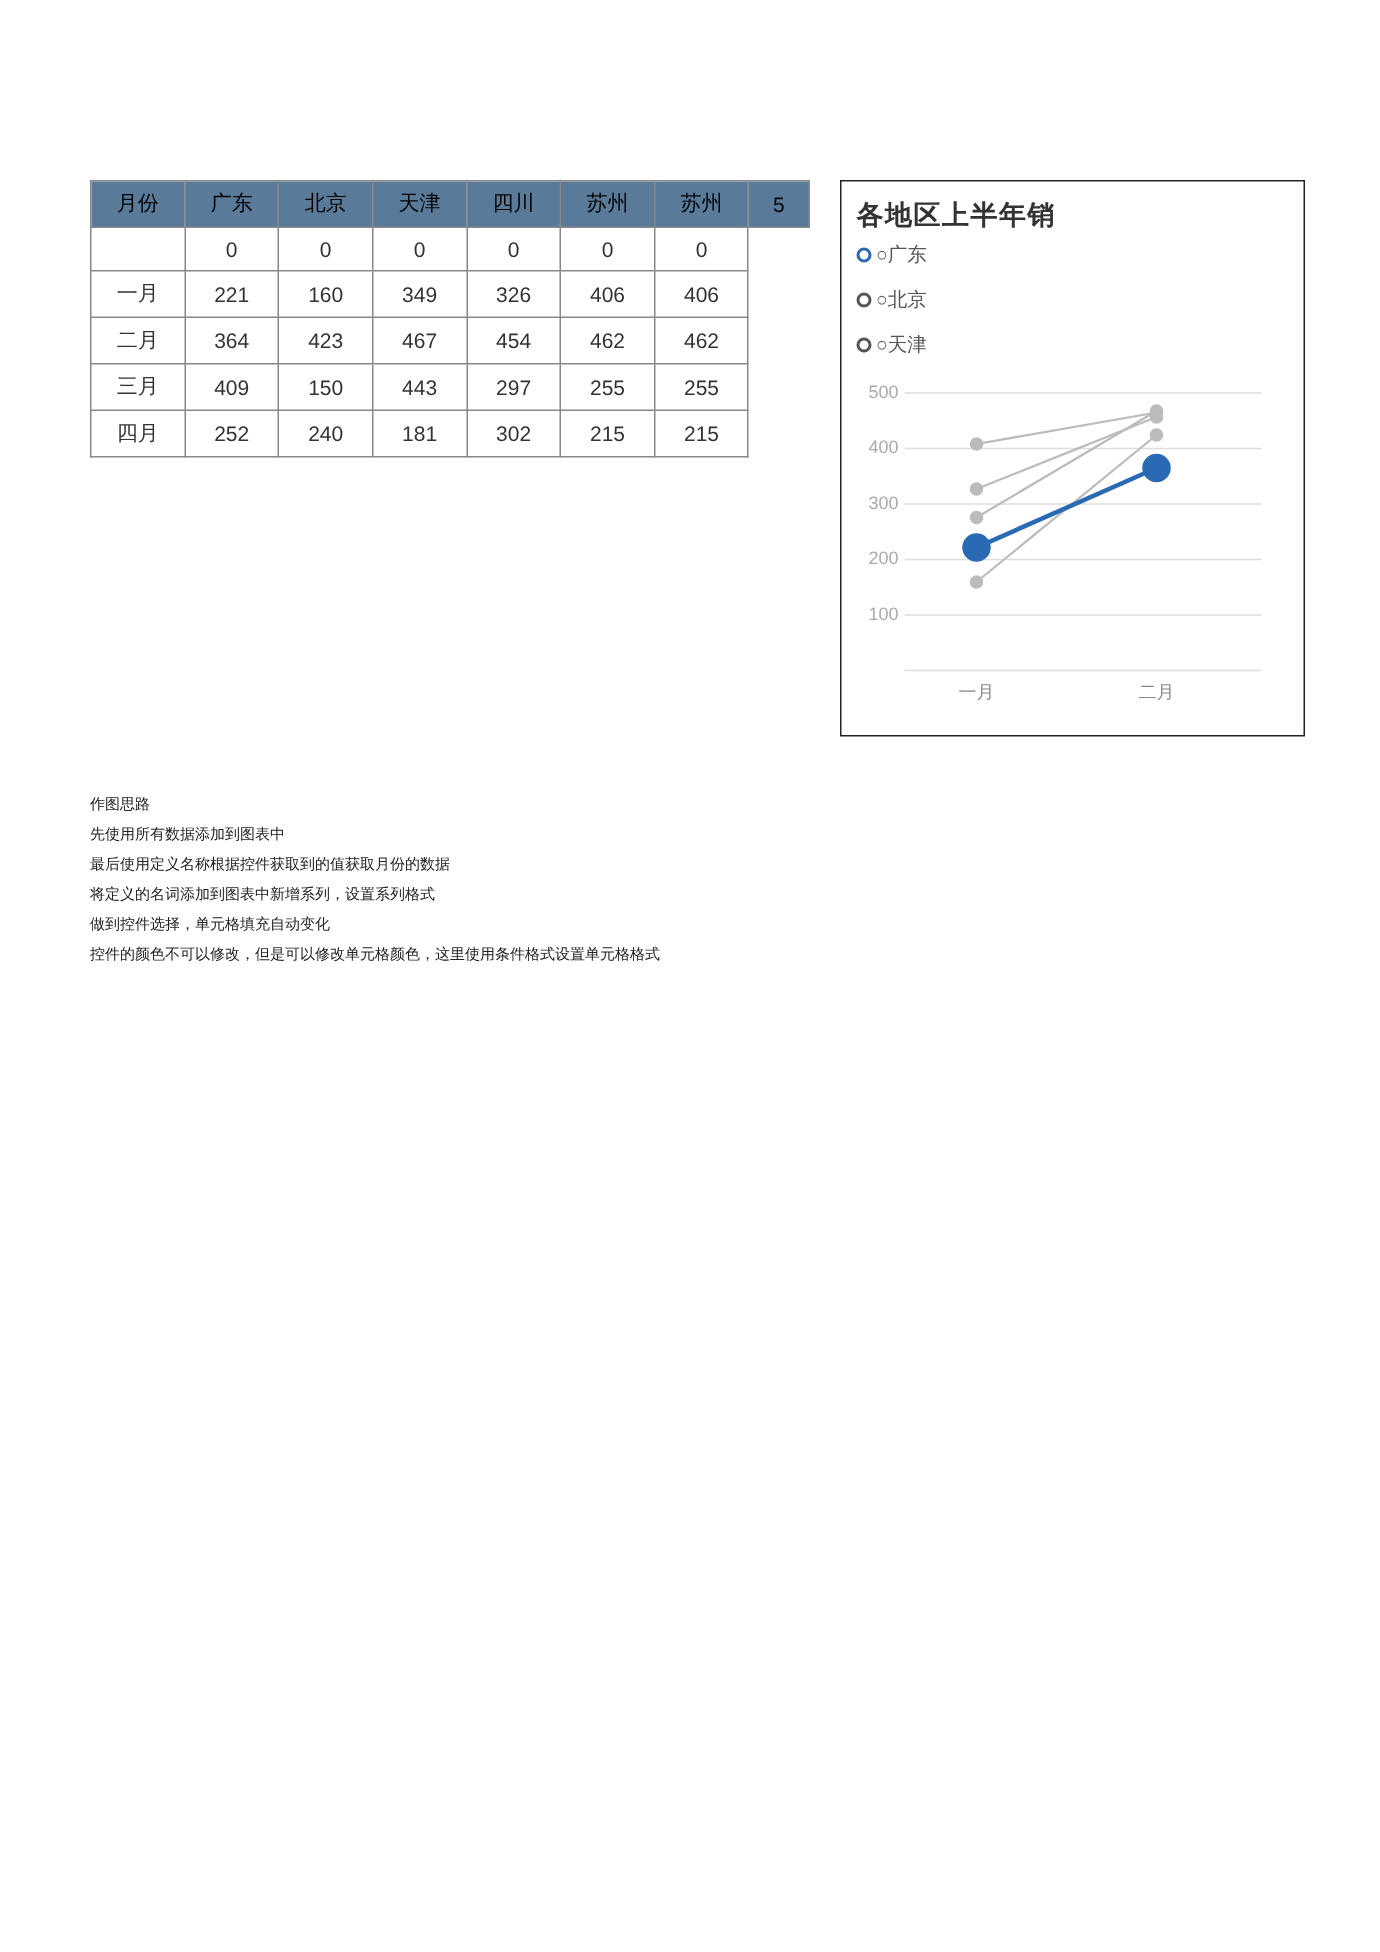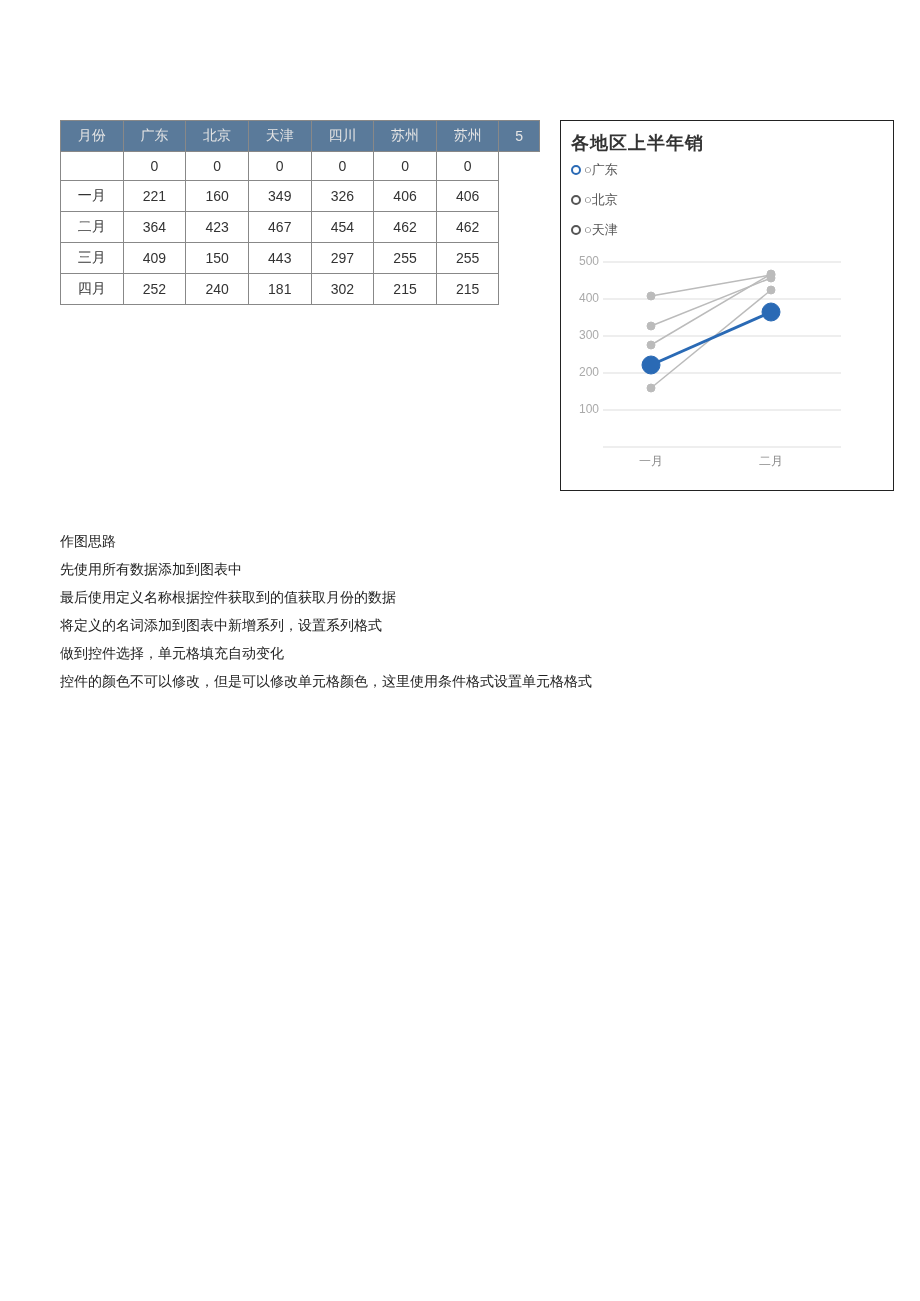--- a/index.html
+++ b/index.html
@@ -26,35 +26,35 @@
     }
     .data-table th, .data-table td {
       border: 1px solid #888;
       padding: 6px 14px;
       text-align: center;
       font-size: 14px;
       white-space: nowrap;
     }
     .data-table thead th {
       background: #5a7a9a;
-      color: #e5e5e5;
+      color: #000000;
       font-weight: normal;
     }
     .data-table tbody tr:first-child td {
       background: #fff;
       color: #333;
     }
     .data-table tbody td {
       background: #fff;
       color: #333;
     }
     
     .chart-container {
       border: 1.5px solid #222;
-      width: 334px;
+      width: 310px;
       min-height: 310px;
       padding: 10px 10px 10px 10px;
       position: relative;
       flex-shrink: 0;
     }
     .chart-title {
       font-size: 18px;
       font-weight: bold;
       color: #333;
       margin-bottom: 6px;
@@ -82,21 +82,21 @@
       display: inline-block;
     }
     .legend-circle.blue {
       border-color: #2a6ab5;
       background: #fff;
     }
     
     .notes-section {
       margin-top: 36px;
       line-height: 2;
-      font-size: 14px;
+      font-size: 10px;
       color: #222;
     }
   </style>
 </head>
 <body>
 
 <div class="page-container">
   <div class="top-section">
 
     <table class="data-table">

